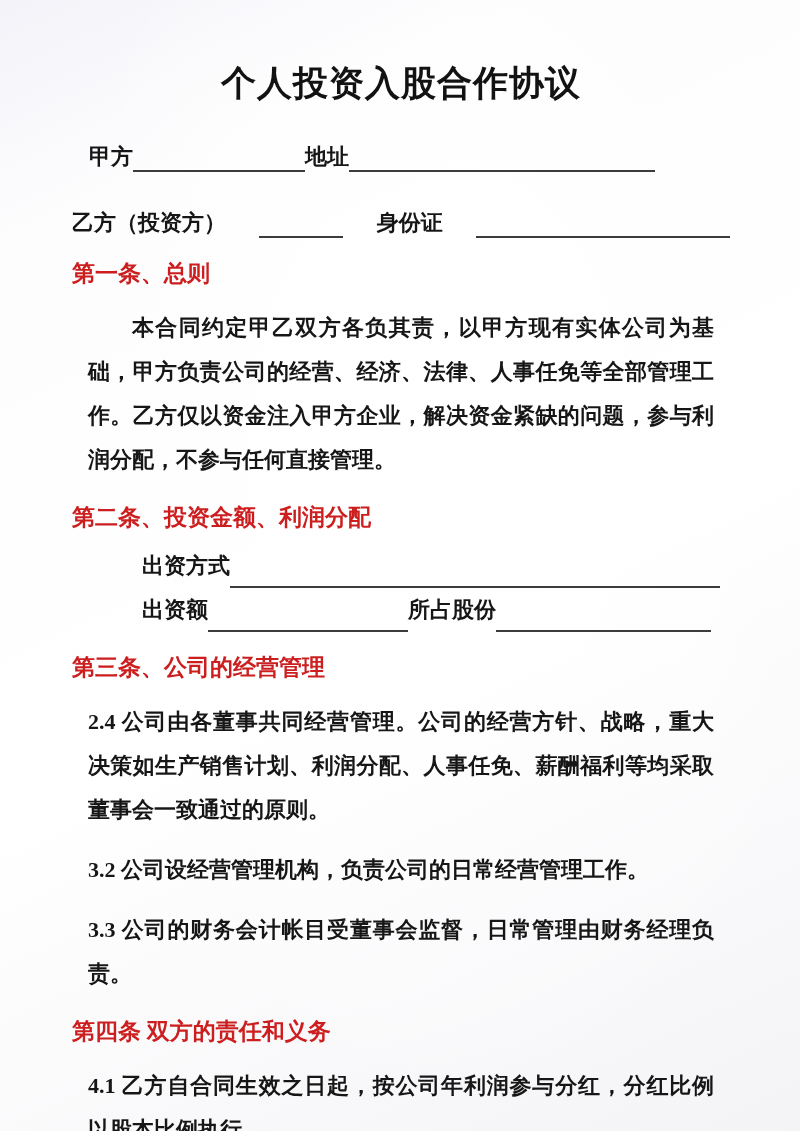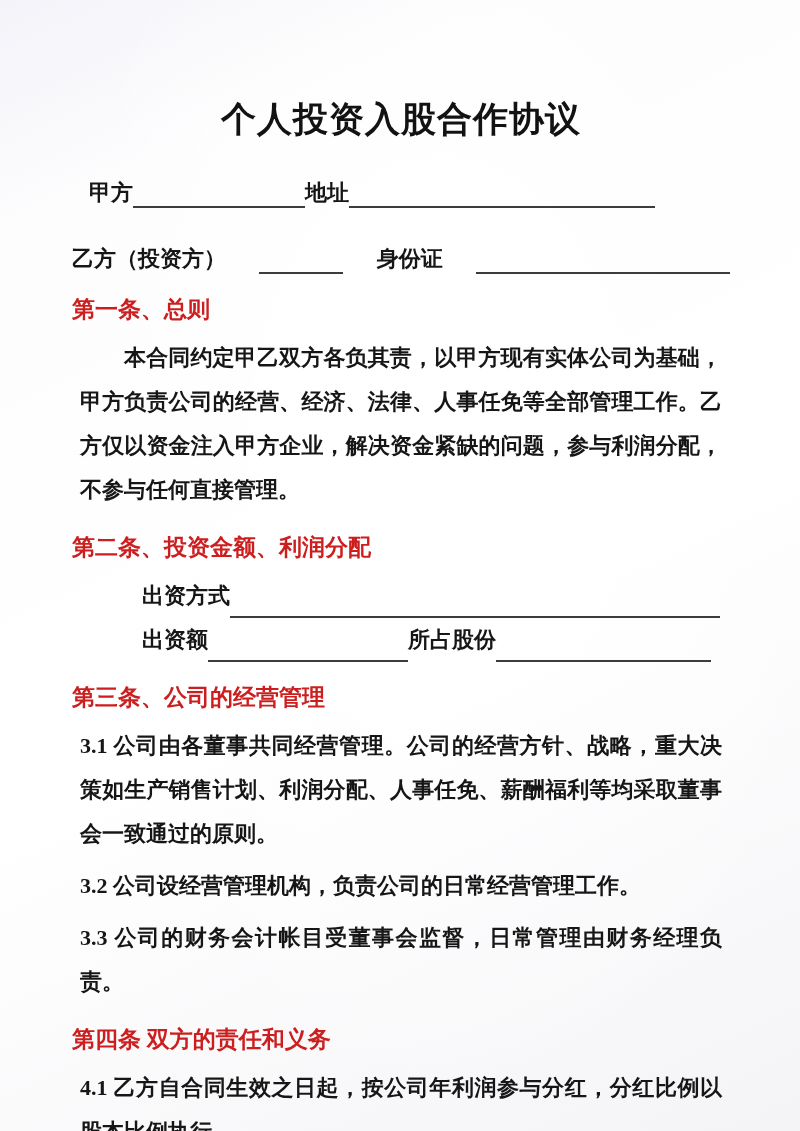--- a/index.html
+++ b/index.html
@@ -10,21 +10,21 @@
     width: 800px;
     height: 1131px;
     overflow: hidden;
     font-family: "Liberation Serif", "DejaVu Serif", serif;
     color: #161616;
   }
   .page {
     width: 800px;
     height: 1131px;
     box-sizing: border-box;
-    padding: 96px 70px 0 72px;
+    padding: 60px 70px 0 72px;
     background:
       radial-gradient(ellipse at 55% 40%, rgba(255,255,255,0.9) 0%, rgba(255,255,255,0) 70%),
       linear-gradient(155deg, #f3f3f9 0%, #fdfdfe 16%, #ffffff 55%, #f4f4f7 100%);
   }
   .doc-title {
     margin: 0 0 34px 0;
     text-align: center;
     font-size: 35px;
     line-height: 48px;
     font-weight: bold;
@@ -55,21 +55,21 @@
   .w-200 { width: 200px; }
   .w-215 { width: 215px; }
   .section-heading {
     margin: 20px 0 10px 0;
     font-size: 23px;
     line-height: 32px;
     font-weight: bold;
     color: #cc1e1e;
   }
   .para {
-    margin: 8px;
+    margin: 16px;
     font-size: 22px;
     line-height: 44px;
     font-weight: bold;
     text-align: justify;
     color: #161616;
   }
   .para.indent { text-indent: 2em; }
   .field-rows { margin-left: 70px; }
   .field-row {
     display: flex;
@@ -113,20 +113,20 @@
     </div>
     <div class="field-row">
       <span>出资额</span>
       <span class="blank w-200"></span>
       <span>所占股份</span>
       <span class="blank w-215"></span>
     </div>
   </div>
 
   <h2 class="section-heading">第三条、公司的经营管理</h2>
-  <p class="para">3.1 公司由各董事共同经营管理。公司的经营方针、战略，重大决策如生产销售计划、利润分配、人事任免、薪酬福利等均采取董事会一致通过的原则。</p>
+  <p class="para">2.4 公司由各董事共同经营管理。公司的经营方针、战略，重大决策如生产销售计划、利润分配、人事任免、薪酬福利等均采取董事会一致通过的原则。</p>
   <p class="para">3.2 公司设经营管理机构，负责公司的日常经营管理工作。</p>
   <p class="para">3.3 公司的财务会计帐目受董事会监督，日常管理由财务经理负责。</p>
 
   <h2 class="section-heading">第四条 双方的责任和义务</h2>
   <p class="para">4.1 乙方自合同生效之日起，按公司年利润参与分红，分红比例以股本比例执行。</p>
 
 </div>
 
 </body></html>

